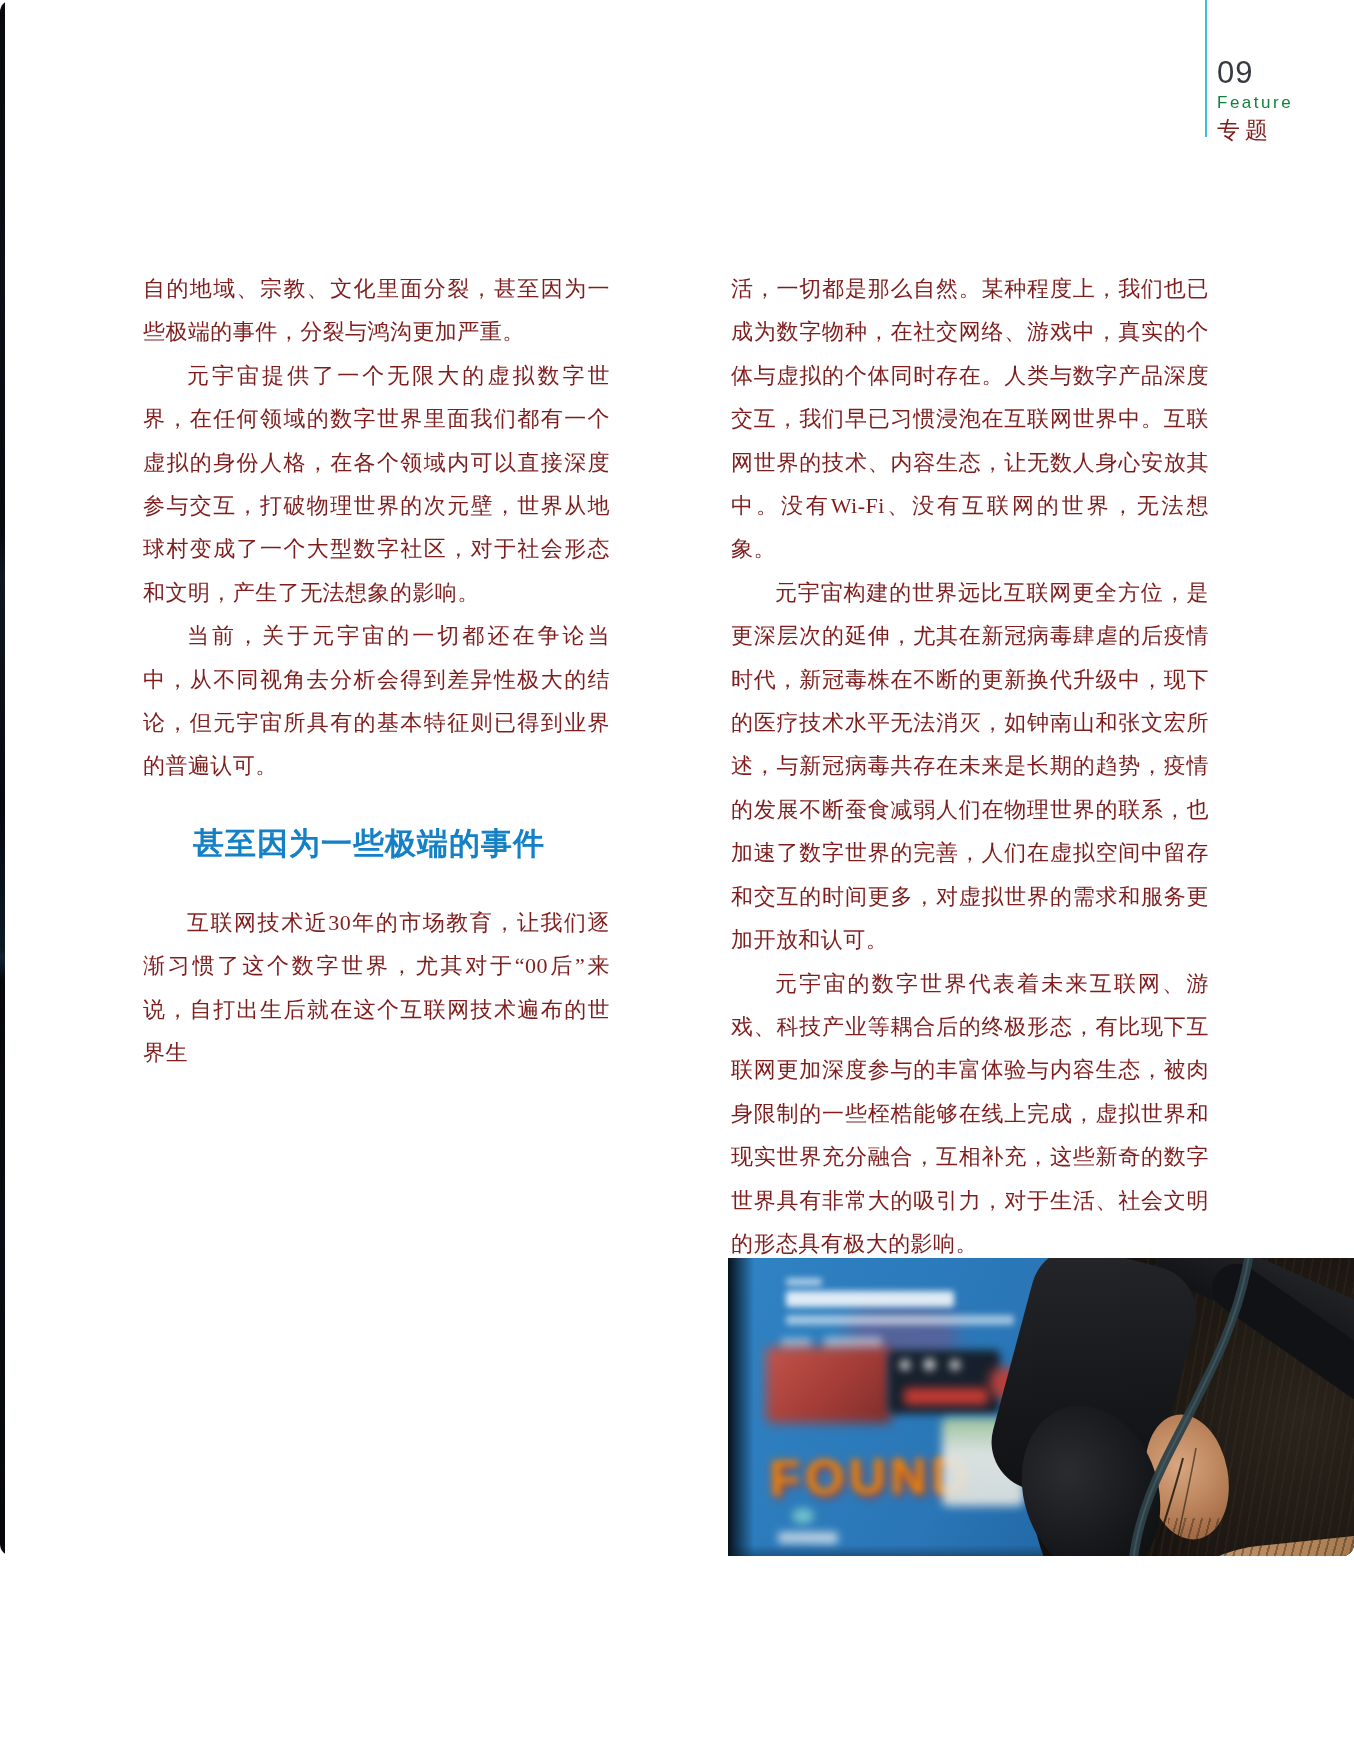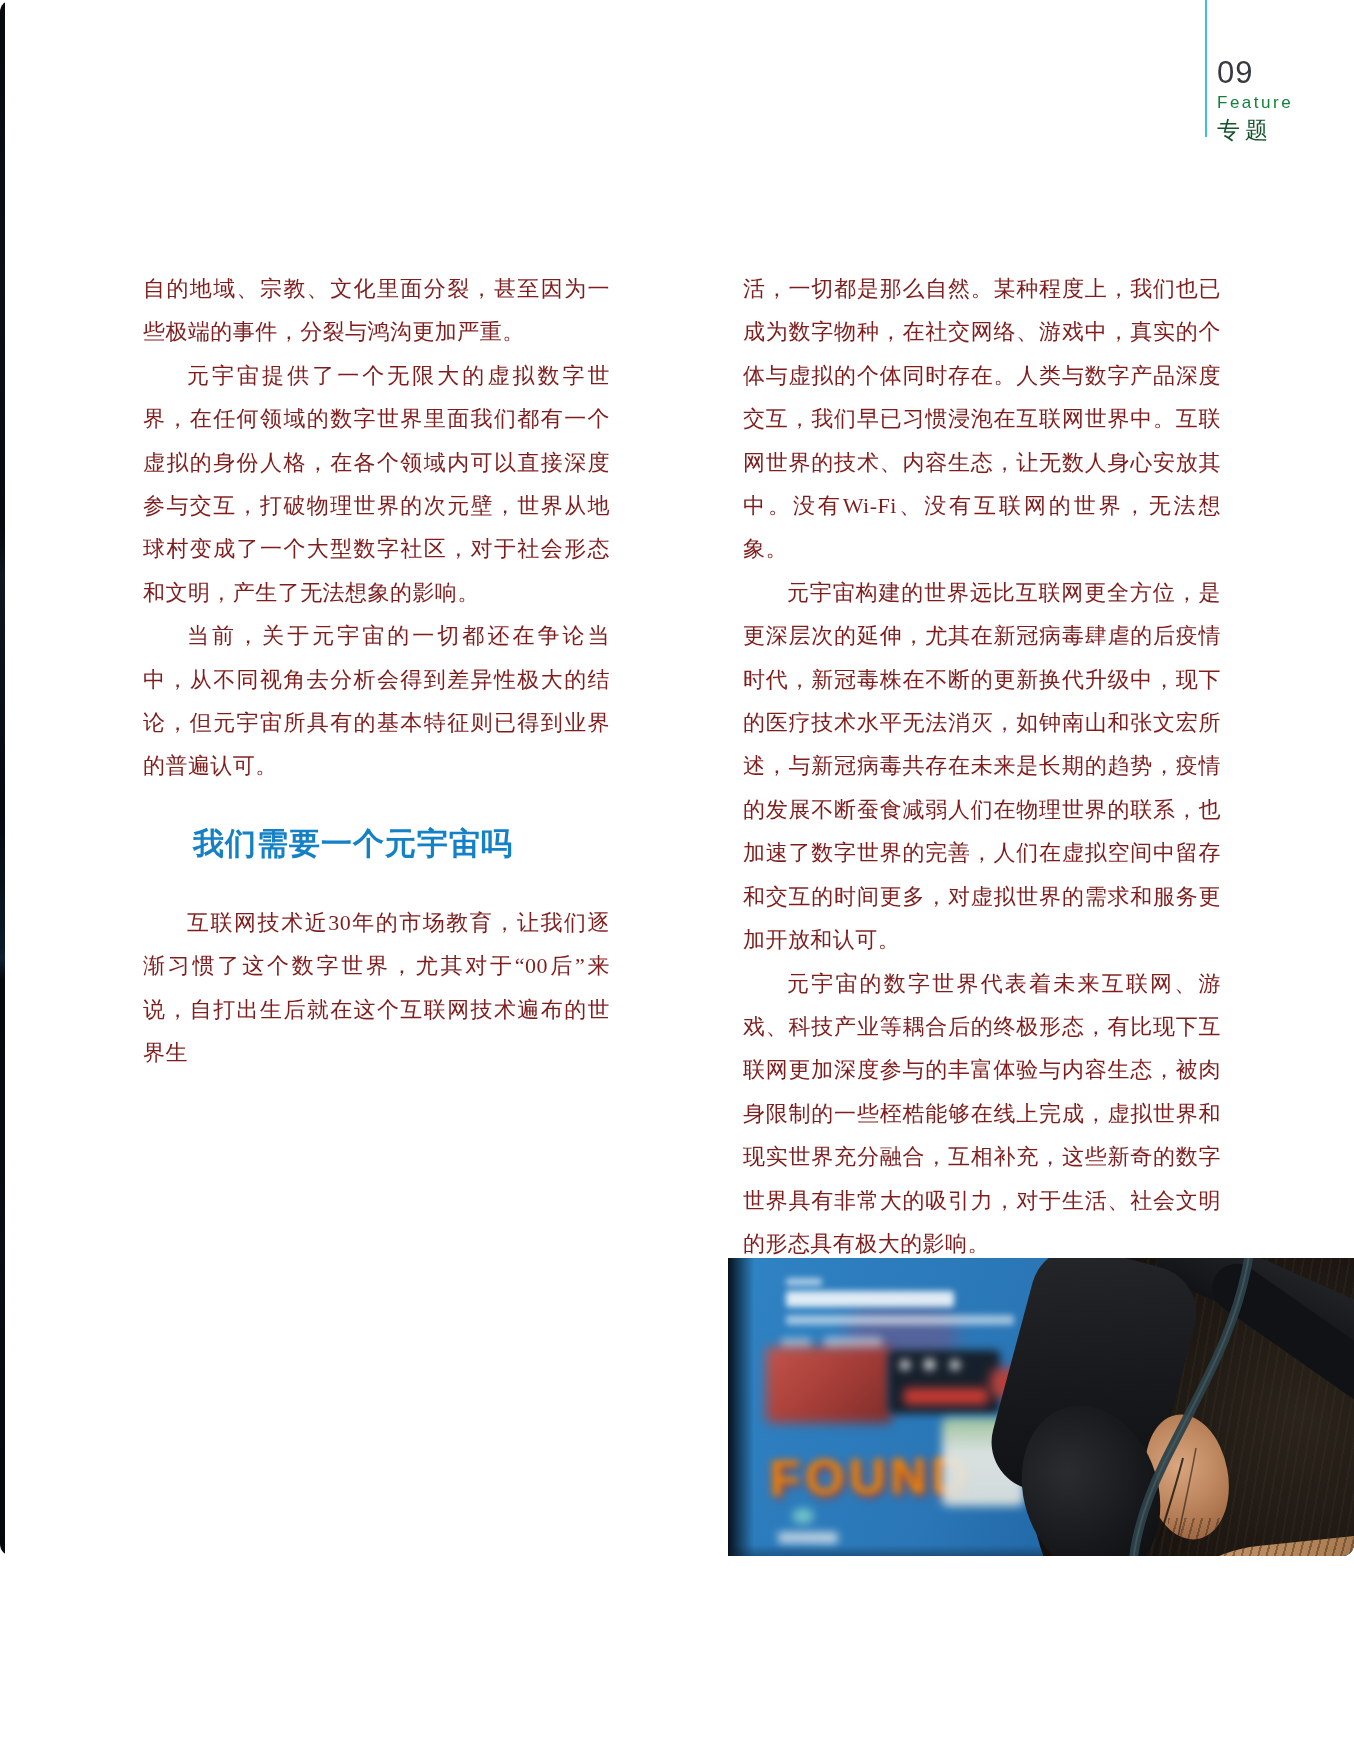--- a/index.html
+++ b/index.html
@@ -12,25 +12,25 @@
   .edge-strip{
     position:absolute;left:0;top:0;width:5px;height:100%;
     background:linear-gradient(180deg,#07090d 0%,#0c1016 18%,#070a0f 34%,#101720 37%,
       #060810 52%,#0b1b26 61%,#123 61.5%,#06080c 63%,#0a0d13 80%,#05070b 100%);
   }
   
   .header-rule{position:absolute;left:1205px;top:0;width:2px;height:137px;background:#41c0d4;}
   .page-header{position:absolute;left:1217px;top:57px;font-family:"Liberation Sans","DejaVu Sans",sans-serif;}
   .page-number{font-size:31px;line-height:1;color:#36393f;letter-spacing:1px;}
   .feature-en{font-size:17px;line-height:1;color:#15803d;letter-spacing:2.5px;margin-top:6px;}
-  .feature-zh{font-size:23px;line-height:1;color:#14532d;letter-spacing:5px;margin-top:8px;}
+  .feature-zh{font-size:23px;line-height:1;color:#7f1d1d;letter-spacing:5px;margin-top:8px;}
   
   .col{position:absolute;top:267px;}
   .col-left{left:143px;width:467px;}
-  .col-right{left:731px;width:478px;margin-left:12px;}
+  .col-right{left:731px;width:478px;}
   .body-text{
     margin:0;font-size:22px;line-height:43.4px;letter-spacing:.45px;
     text-align:justify;color:#7f1d1d;
   }
   .indent{text-indent:2em;}
   .sub-heading{
     font-family:"Liberation Sans","DejaVu Sans",sans-serif;
     font-size:31px;font-weight:700;color:#1480c6;letter-spacing:1px;
     margin:34px 0 35px 0;padding-left:50px;line-height:44px;
   }
@@ -113,21 +113,21 @@
   <div class="page-header">
     <div class="page-number">09</div>
     <div class="feature-en">Feature</div>
     <div class="feature-zh">专题</div>
   </div>
 
   <div class="col col-left">
     <p class="body-text">自的地域、宗教、文化里面分裂，甚至因为一些极端的事件，分裂与鸿沟更加严重。</p>
     <p class="body-text indent">元宇宙提供了一个无限大的虚拟数字世界，在任何领域的数字世界里面我们都有一个虚拟的身份人格，在各个领域内可以直接深度参与交互，打破物理世界的次元壁，世界从地球村变成了一个大型数字社区，对于社会形态和文明，产生了无法想象的影响。</p>
     <p class="body-text indent">当前，关于元宇宙的一切都还在争论当中，从不同视角去分析会得到差异性极大的结论，但元宇宙所具有的基本特征则已得到业界的普遍认可。</p>
-    <h2 class="sub-heading">我们需要一个元宇宙吗</h2>
+    <h2 class="sub-heading">甚至因为一些极端的事件</h2>
     <p class="body-text indent">互联网技术近30年的市场教育，让我们逐渐习惯了这个数字世界，尤其对于“00后”来说，自打出生后就在这个互联网技术遍布的世界生</p>
   </div>
 
   <div class="col col-right">
     <p class="body-text">活，一切都是那么自然。某种程度上，我们也已成为数字物种，在社交网络、游戏中，真实的个体与虚拟的个体同时存在。人类与数字产品深度交互，我们早已习惯浸泡在互联网世界中。互联网世界的技术、内容生态，让无数人身心安放其中。没有Wi-Fi、没有互联网的世界，无法想象。</p>
     <p class="body-text indent">元宇宙构建的世界远比互联网更全方位，是更深层次的延伸，尤其在新冠病毒肆虐的后疫情时代，新冠毒株在不断的更新换代升级中，现下的医疗技术水平无法消灭，如钟南山和张文宏所述，与新冠病毒共存在未来是长期的趋势，疫情的发展不断蚕食减弱人们在物理世界的联系，也加速了数字世界的完善，人们在虚拟空间中留存和交互的时间更多，对虚拟世界的需求和服务更加开放和认可。</p>
     <p class="body-text indent">元宇宙的数字世界代表着未来互联网、游戏、科技产业等耦合后的终极形态，有比现下互联网更加深度参与的丰富体验与内容生态，被肉身限制的一些桎梏能够在线上完成，虚拟世界和现实世界充分融合，互相补充，这些新奇的数字世界具有非常大的吸引力，对于生活、社会文明的形态具有极大的影响。</p>
   </div>
 
   <figure class="photo">

